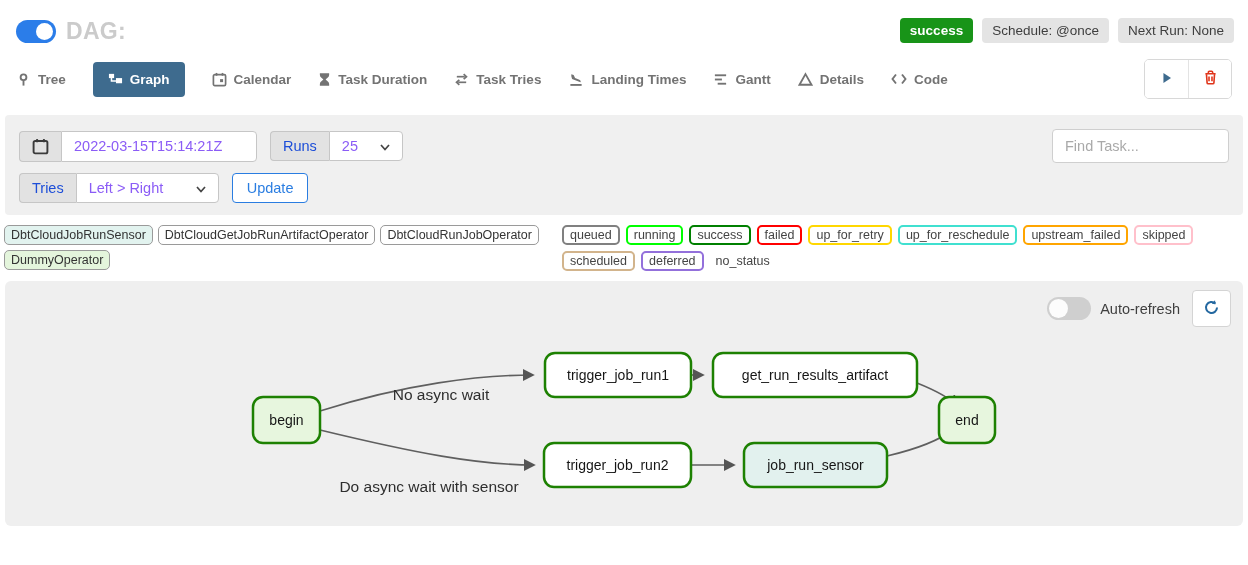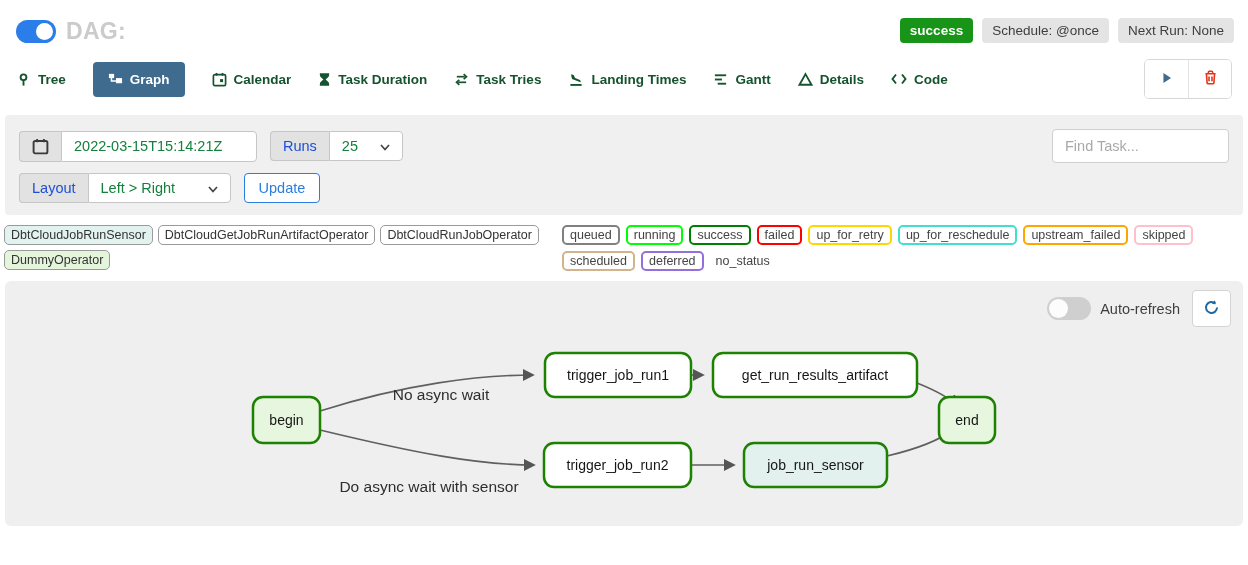--- a/index.html
+++ b/index.html
@@ -12,33 +12,33 @@
   .header { display: flex; align-items: center; padding: 18px 16px 2px 16px; position: relative; }
   .dag-toggle { width: 40px; height: 23px; border-radius: 12px; background: #2b7de9; position: relative; margin-right: 10px; cursor: pointer; flex: none; }
   .dag-toggle .knob { position: absolute; right: 3px; top: 3px; width: 17px; height: 17px; border-radius: 50%; background: #fff; }
   .dag-prefix { font-size: 23px; font-weight: bold; color: #cbcbcb; margin-right: 8px; letter-spacing: .3px; }
   .dag-title  { font-size: 23px; font-weight: bold; color: #4a4a4a; letter-spacing: .3px; }
   .header-badges { position: absolute; top: 18px; right: 14px; display: flex; gap: 9px; }
   .badge { font-size: 13.5px; padding: 5px 10px; border-radius: 4px; background: #e4e4e4; color: #3e3e3e; white-space: nowrap; }
   .badge.success { background: #189418; color: #fff; font-weight: bold; }
   
   .tabbar { display: flex; align-items: center; padding: 12px 16px 14px 16px; gap: 27px; }
-  .tab { display: flex; align-items: center; gap: 7px; color: #14532d; font-size: 13.5px; font-weight: 600; cursor: pointer; white-space: nowrap; }
+  .tab { display: flex; align-items: center; gap: 7px; color: #737373; font-size: 13.5px; font-weight: 600; cursor: pointer; white-space: nowrap; }
   .tab svg { display: block; }
   .tab.active { background: #3e6b8e; color: #fff; padding: 10px 15px; border-radius: 4px; }
   .tab-actions { margin-left: auto; display: flex; border: 1px solid #d8d8d8; border-radius: 5px; overflow: hidden; background: #fff; }
   .tab-action { width: 43px; height: 38px; display: flex; align-items: center; justify-content: center; cursor: pointer; background: #fff; border: none; }
   .tab-action + .tab-action { border-left: 1px solid #e3e3e3; }
   
   .filter-panel { margin: 2px 5px 0 5px; background: #f0f0f0; border-radius: 4px; padding: 14px 14px 12px 14px; }
   .filter-row { display: flex; align-items: center; gap: 13px; }
   .filter-row + .filter-row { margin-top: 10px; }
   .igroup { display: flex; align-items: stretch; }
   .addon { background: #e2e2e2; border: 1px solid #c6c6c6; border-right: 0; padding: 6px 12px; font-size: 14.5px; color: #1d4ed8; border-radius: 4px 0 0 4px; display: flex; align-items: center; }
-  .field { background: #fff; border: 1px solid #c6c6c6; padding: 6px 12px; font-size: 14.5px; color: #15803d; border-radius: 0 4px 4px 0; display: flex; align-items: center; gap: 10px; white-space: nowrap; cursor: pointer; }
+  .field { background: #fff; border: 1px solid #c6c6c6; padding: 6px 12px; font-size: 14.5px; color: #8b5cf6; border-radius: 0 4px 4px 0; display: flex; align-items: center; gap: 10px; white-space: nowrap; cursor: pointer; }
   .field.grow { justify-content: space-between; }
   .chev { flex: none; }
   .find-task { margin-left: auto; width: 177px; background: #fff; border: 1px solid #cfcfcf; border-radius: 4px; padding: 8px 12px; font-size: 14.5px; font-family: "Liberation Sans", sans-serif; color: #444; }
   .find-task::placeholder { color: #a9a9a9; }
   .update-btn { color: #2a7de1; border: 1.5px solid #2a7de1; background: #fff; border-radius: 4px; padding: 6px 14px; font-size: 14.5px; font-family: "Liberation Sans", sans-serif; cursor: pointer; }
   
   .legend { display: flex; align-items: flex-start; padding: 10px 4px 4px 4px; gap: 10px; background: #fff; }
   .ops { width: 548px; flex: none; display: flex; flex-wrap: wrap; gap: 5px; }
   .op-badge { border: 1px solid #9a9a9a; border-radius: 5px; padding: 2px 6px; font-size: 12.5px; color: #333; white-space: nowrap; }
   .statuses { flex: 1; display: flex; flex-wrap: wrap; gap: 6px 6px; align-items: center; }
@@ -192,21 +192,21 @@
         <span>25</span>
         <span class="chev"><svg width="10" height="7" viewBox="0 0 10 7">
               <polyline points="1,1 5,5.5 9,1" fill="none" stroke="#444" stroke-width="1.7"></polyline>
             </svg></span>
       </span>
     </div>
     <input class="find-task" placeholder="Find Task..." style="">
   </div>
   <div class="filter-row">
     <div class="igroup">
-      <span class="addon">Layout</span>
+      <span class="addon">Tries</span>
       <span class="field grow" style="width:143px;">
         <span>Left &gt; Right</span>
         <span class="chev"><svg width="10" height="7" viewBox="0 0 10 7">
               <polyline points="1,1 5,5.5 9,1" fill="none" stroke="#444" stroke-width="1.7"></polyline>
             </svg></span>
       </span>
     </div>
     <button class="update-btn">Update</button>
   </div>
 </div>

